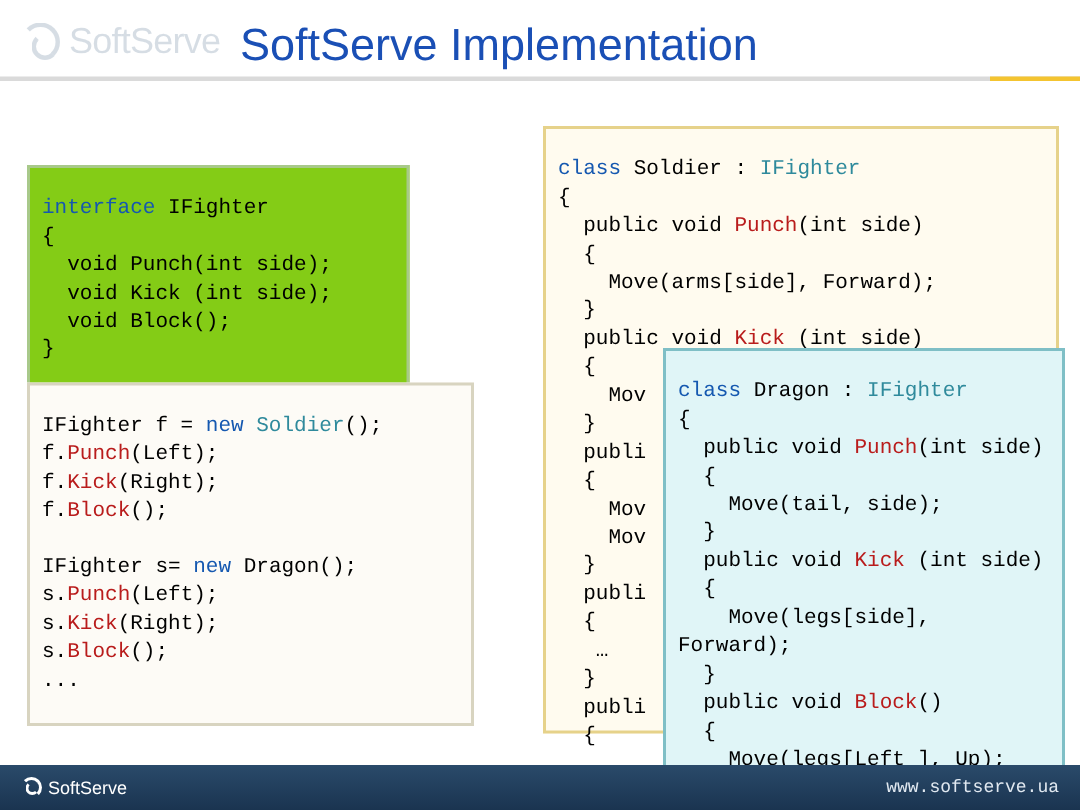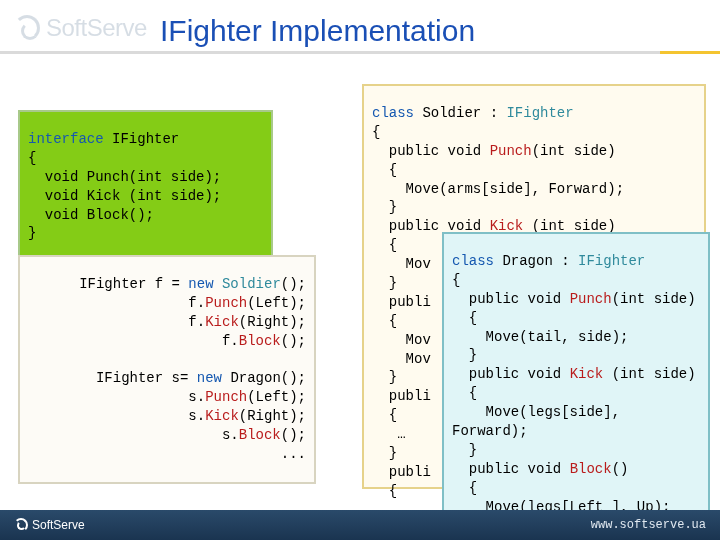--- a/index.html
+++ b/index.html
@@ -6,41 +6,41 @@
   body { width: 720px; height: 540px; font-family: Verdana, Geneva, sans-serif; background: #fff; position: relative; overflow: hidden; }
   .accent-bar { position: absolute; left: 0; top: 51px; width: 720px; height: 3px; background: #dadada; }
   .accent-bar::after { content: ""; position: absolute; right: 0; top: 0; width: 60px; height: 3px; background: #f4c430; }
   .logo-top { position: absolute; left: 14px; top: 14px; display: flex; align-items: center; opacity: 0.22; color: #4a6a8a; font-size: 24px; font-weight: 500; letter-spacing: -0.5px; }
   .logo-top .swirl { width: 26px; height: 26px; border-radius: 50%; border: 3px solid #4a6a8a; border-left-color: transparent; border-bottom-color: transparent; margin-right: 6px; position: relative; }
   .logo-top .swirl::after { content:""; position:absolute; width:12px; height:12px; border:3px solid #4a6a8a; border-radius:50%; border-right-color:transparent; border-top-color:transparent; top:4px; left:4px;}
   .title { position: absolute; left: 160px; top: 14px; font-size: 30px; color: #1a4fb5; font-family: "Segoe UI", Arial, sans-serif; }
   .code { font-family: Consolas, "Courier New", monospace; font-size: 14px; line-height: 1.35; white-space: pre; }
   .box { position: absolute; border: 2px solid; padding: 18px 8px; }
   .box-green { background: #84cc16; border-color: #a8c98a; left: 18px; top: 110px; width: 255px; }
-  .box-white { background: #fdfbf6; border-color: #d8d4c0; left: 18px; top: 255px; width: 298px; text-align: right; }
+  .box-white { background: #fdfbf6; border-color: #d8d4c0; left: 18px; top: 255px; width: 298px; }
   .box-yellow { background: #fffbef; border-color: #e6d28a; left: 362px; top: 84px; width: 344px; height: 405px; }
   .box-blue { background: #e0f5f7; border-color: #7fbfc6; left: 442px; top: 232px; width: 268px; }
   .kw { color: #1558b0; }
   .typ { color: #2f8a9c; }
   .mtd { color: #b91c1c; }
   .footer { position: absolute; left: 0; bottom: 0; width: 720px; height: 30px; background: linear-gradient(#2a4a6a, #1a3450); display: flex; align-items: center; padding: 0 14px; color: #fff; font-size: 12px; justify-content: space-between; }
   .footer .flogo { display: flex; align-items: center; gap:4px; font-family: Arial, sans-serif; }
   .footer .fswirl { width: 14px; height: 14px; border: 2px solid #fff; border-radius: 50%; border-left-color: transparent; border-bottom-color: transparent; position: relative;}
   .footer .fswirl::after{content:"";position:absolute;width:5px;height:5px;border:2px solid #fff;border-radius:50%;border-right-color:transparent;border-top-color:transparent;top:1px;left:1px;}
   .footer .url { font-family: Liberation Mono, monospace; color: #e0e8f0; text-align: right; }
 </style>
 </head>
 <body>
 
 <div class="logo-top">
   <span class="swirl"></span>
   <span>SoftServe</span>
 </div>
 
-<div class="title">IFighter Implementation</div>
+<div class="title">SoftServe Implementation</div>
 <div class="accent-bar"></div>
 
 <div class="box box-green code"><span class="kw">interface</span> IFighter
 {
   void Punch(int side);
   void Kick (int side);
   void Block();
 }</div>
 
 <div class="box box-white code">IFighter f = <span class="kw">new</span> <span class="typ">Soldier</span>();

